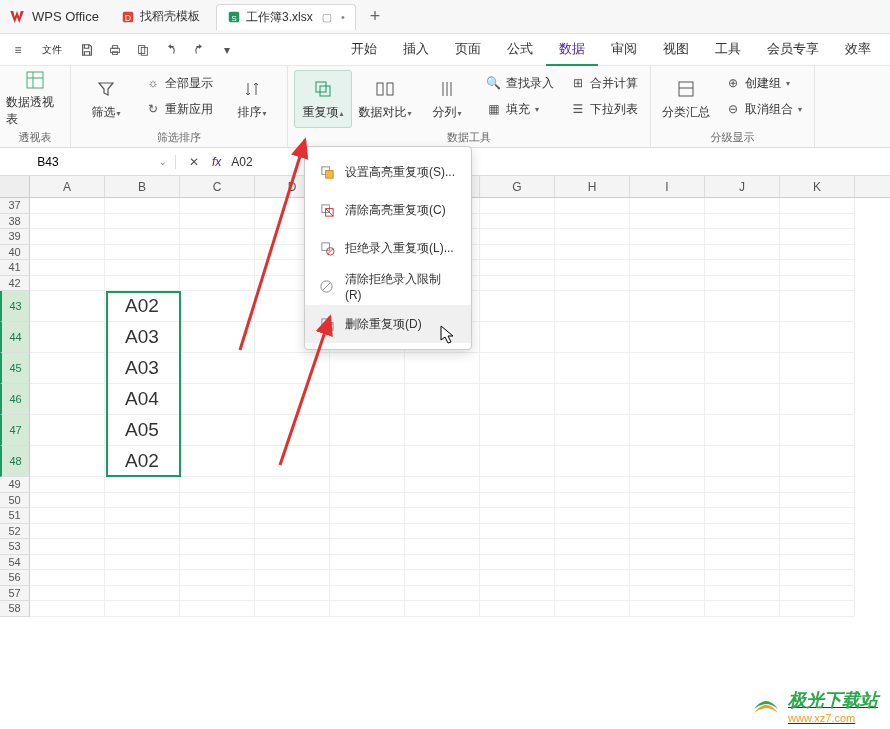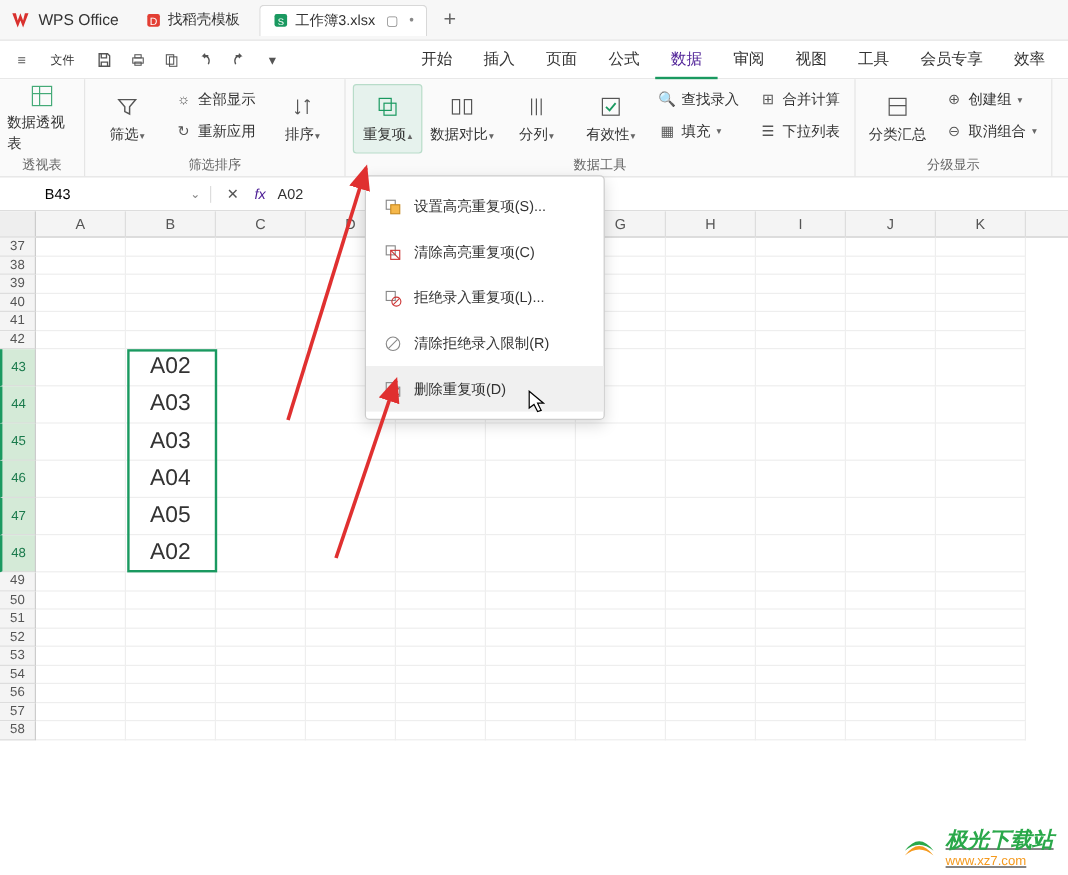--- a/index.html
+++ b/index.html
@@ -55,21 +55,21 @@
 .rows { display: flex; flex-direction: column; }
 .row { display: flex; height: 15.5px; }
 .row.tall { height: 31px; }
 .row-h { width: 30px; border-right: 1px solid #ccc; border-bottom: 1px solid #ddd; background: #f4f4f4; text-align: center; font-size: 11px; line-height: 15.5px; color: #555; }
 .row.tall .row-h { line-height: 31px; }
 .row-h.sel { background: #d4ead7; color: #1a7a4c; border-left: 2px solid #1a9960; }
 .cell { width: 75px; border-right: 1px solid #eee; border-bottom: 1px solid #eee; font-size: 19px; padding: 0 4px; display: flex; align-items: center; justify-content: center; }
 .sel-range { position: absolute; border: 2px solid #1a9960; pointer-events: none; }
 
 
-.dropdown { position: absolute; top: 146px; left: 304px; width: 200px; background: #fff; border: 1px solid #ccc; border-radius: 4px; box-shadow: 0 4px 12px rgba(0,0,0,0.15); padding: 6px 0; z-index: 100; }
+.dropdown { position: absolute; top: 146px; left: 304px; width: 168px; background: #fff; border: 1px solid #ccc; border-radius: 4px; box-shadow: 0 4px 12px rgba(0,0,0,0.15); padding: 6px 0; z-index: 100; }
 .dd-item { display: flex; align-items: center; gap: 10px; height: 38px; padding: 0 14px; font-size: 12px; cursor: pointer; }
 .dd-item:hover, .dd-item.hover { background: #f0f0f0; }
 .dd-ic { width: 16px; height: 16px; display: flex; align-items: center; justify-content: center; }
 
 
 .arrow { position: absolute; pointer-events: none; z-index: 200; }
 
 
 .watermark { position: absolute; bottom: 5px; right: 12px; display: flex; align-items: center; gap: 5px; z-index: 50; text-decoration: underline; }
 .watermark .txt1 { font-size: 18px; font-weight: bold; color: #2aa84a; font-style: italic; }
@@ -230,29 +230,20 @@
       <div class="rbtn-lg">
         <span class="ic ic-lg">
             <svg width="20" height="20" viewBox="0 0 20 20">
               <line x1="6" y1="3" x2="6" y2="17" stroke="#555"></line>
               <line x1="10" y1="3" x2="10" y2="17" stroke="#555"></line>
               <line x1="14" y1="3" x2="14" y2="17" stroke="#555"></line>
             </svg>
           </span>
         <span><span>分列</span><span class="caret">▾</span></span>
       </div>
-      <div class="rbtn-lg">
-        <span class="ic ic-lg">
-            <svg width="20" height="20" viewBox="0 0 20 20">
-              <rect x="3" y="3" width="14" height="14" fill="none" stroke="#555"></rect>
-              <path d="M6 10l3 3 5-6" fill="none" stroke="#1a9960" stroke-width="1.5"></path>
-            </svg>
-          </span>
-        <span><span>有效性</span><span class="caret">▾</span></span>
-      </div>
       <div class="rbtn-col">
         <div class="rbtn-sm">
             <span class="ic">🔍</span>
             <span>查找录入</span>
           </div>
         <div class="rbtn-sm">
             <span class="ic">▦</span>
             <span>填充</span>
             <span class="caret">▾</span>
           </div>

